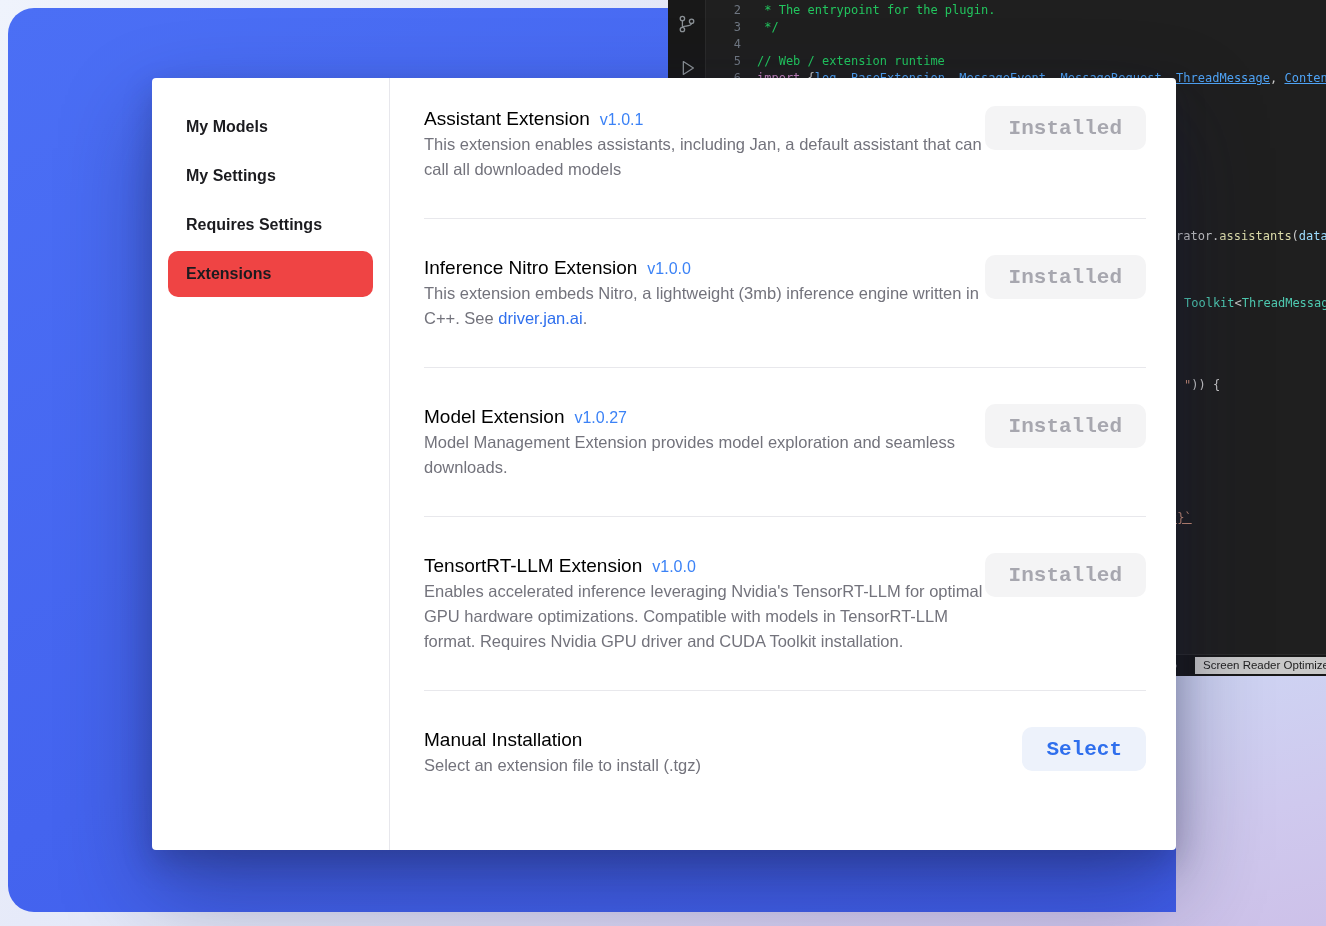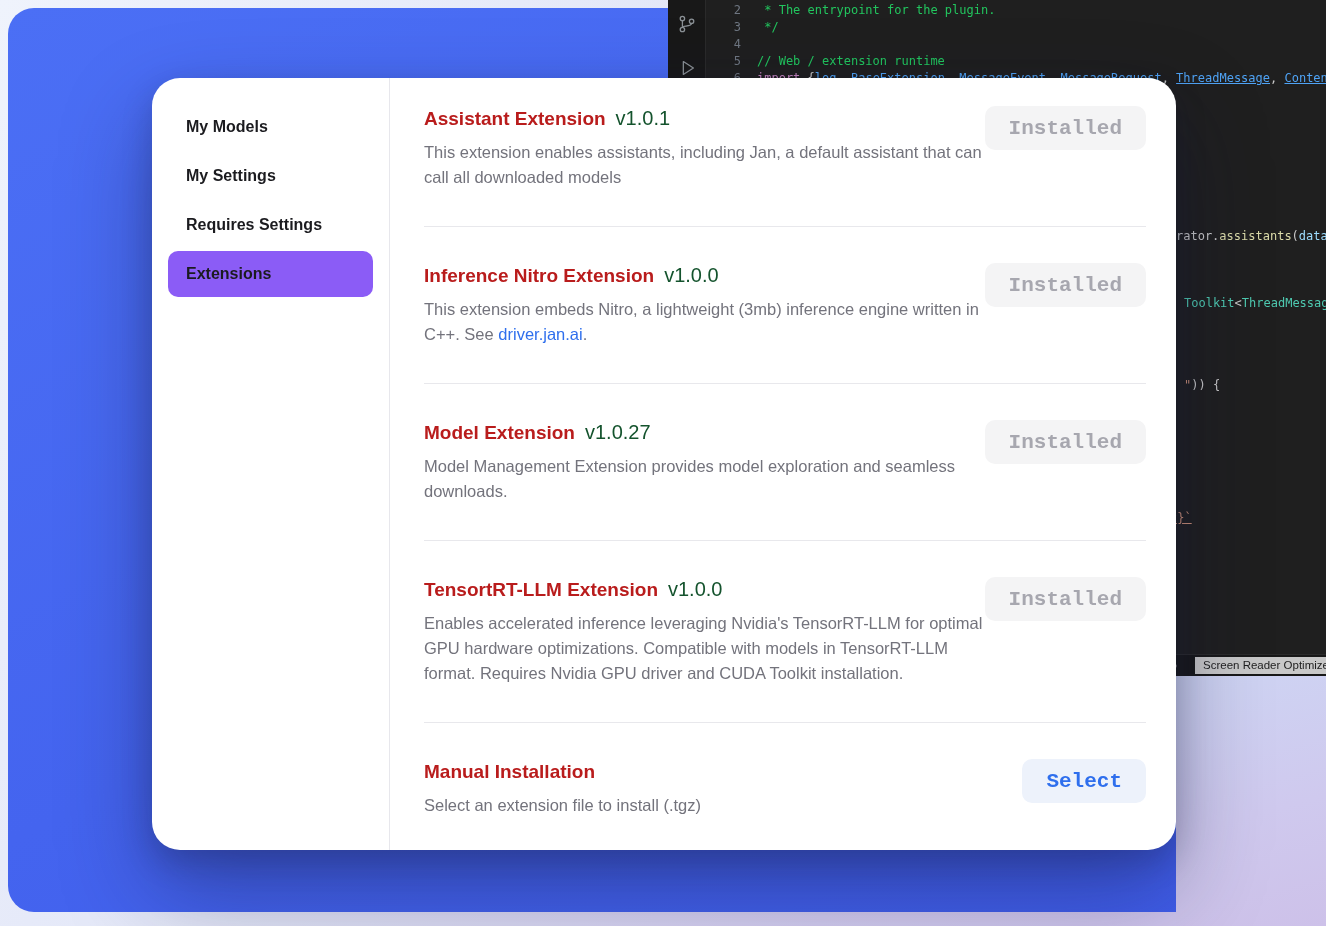--- a/index.html
+++ b/index.html
@@ -39,33 +39,33 @@
   .c-str{color:#ce9178}
   .u{text-decoration:underline}
   .status-bar{position:absolute;left:0;bottom:0;width:100%;height:22px;background:#181818;
     border-top:1px solid #2b2b2b;font-family:"Liberation Sans",sans-serif;font-size:11.5px;color:#cfcfcf}
   .status-go{position:absolute;left:496px;top:4px}
   .sr-badge{position:absolute;left:527px;top:2px;background:#c8c8c8;color:#1e1e1e;
     padding:2px 8px 3px;white-space:nowrap}
 
   
   .modal{position:absolute;left:152px;top:78px;width:1024px;height:772px;background:#ffffff;
-    border-radius:28px;display:flex;overflow:hidden;
+    border-radius:4px;display:flex;overflow:hidden;
     box-shadow:0 40px 90px rgba(20,24,60,.38),0 12px 30px rgba(20,24,60,.22)}
   .sidebar{flex:0 0 238px;border-right:1px solid #e7e7ec;padding:26px 16px}
   .side-item{height:46px;border-radius:10px;display:flex;align-items:center;padding:0 18px;
     margin-bottom:3px;font-size:16px;font-weight:bold;color:#1b1b1f;cursor:pointer}
-  .side-item.active{background:#8b5cf6}
+  .side-item.active{background:#ef4444}
   .content{flex:1;padding:28px 30px 20px 34px}
   .ext-row{display:flex;align-items:flex-start;justify-content:space-between}
   .ext-info{max-width:585px}
   .title-line{display:flex;align-items:baseline;gap:10px}
-  .ext-name{font-size:19px;font-weight:bold;color:#b91c1c;line-height:26px}
-  .ext-version{font-size:20px;color:#14532d}
-  .ext-desc{margin-top:8px;font-size:16.5px;line-height:25px;color:#73737c}
+  .ext-name{font-size:19px;font-weight:normal;color:#000000;line-height:26px}
+  .ext-version{font-size:16px;color:#3b82f6}
+  .ext-desc{font-size:16.5px;line-height:25px;color:#73737c}
   .ext-desc .link{color:#2f6fed;cursor:pointer}
   .ext-btn{flex:0 0 auto;height:44px;border:none;border-radius:10px;background:#f4f4f5;
     color:#a7a7af;font-size:21px;font-weight:bold;padding:0 24px;font-family:Liberation Mono, monospace;cursor:default}
   .ext-btn.select{background:#edf2fb;color:#2f6fed;padding:0 24px;cursor:pointer}
   .divider{height:1px;background:#e8e8ec;margin:36px 0}
 </style>
 </head>
 <body>
 
 <div class="stage">

